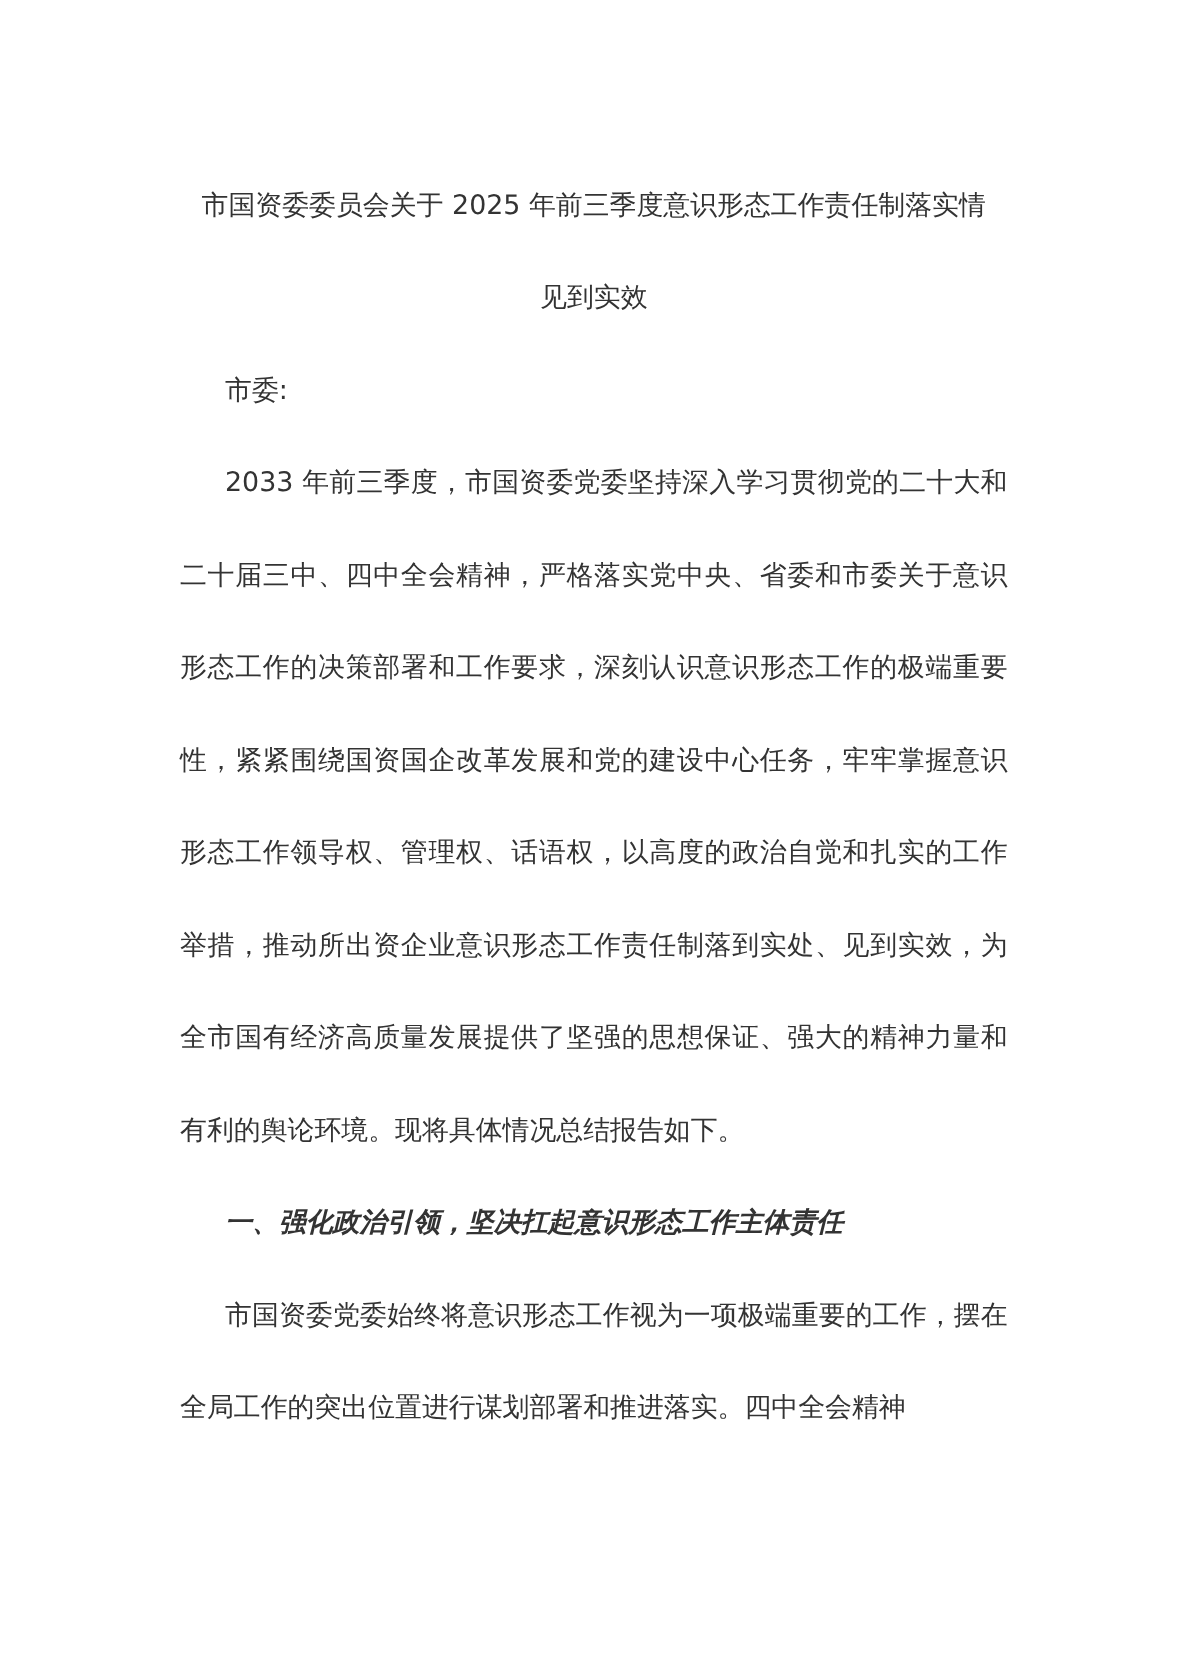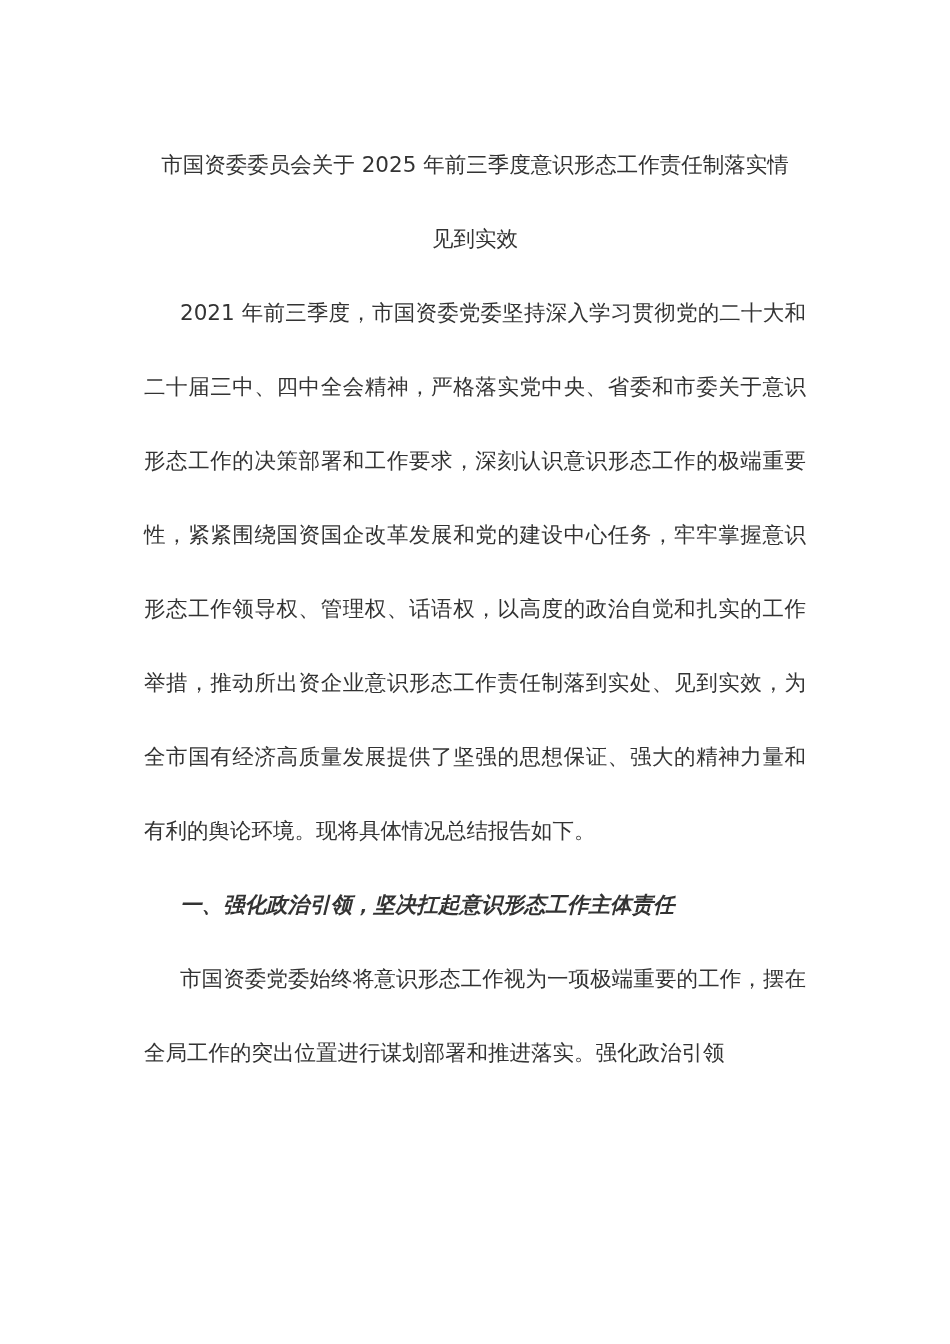--- a/index.html
+++ b/index.html
@@ -58,17 +58,18 @@
   </style>
 </head>
 <body>
 
 <div class="page">
   <div class="content">
     <h1 class="title">
       <span>市国资委委员会关于 2025 年前三季度意识形态工作责任制落实情</span><br>
       <span>见到实效</span>
     </h1>
-    <p class="para indent">2021 年前三季度，市国资委党委坚持深入学习贯彻党的二十大和二十届三中、四中全会精神，严格落实党中央、省委和市委关于意识形态工作的决策部署和工作要求，深刻认识意识形态工作的极端重要性，紧紧围绕国资国企改革发展和党的建设中心任务，牢牢掌握意识形态工作领导权、管理权、话语权，以高度的政治自觉和扎实的工作举措，推动所出资企业意识形态工作责任制落到实处、见到实效，为全市国有经济高质量发展提供了坚强的思想保证、强大的精神力量和有利的舆论环境。现将具体情况总结报告如下。</p>
+    <p class="para indent salutation">市委:</p>
+    <p class="para indent">2033 年前三季度，市国资委党委坚持深入学习贯彻党的二十大和二十届三中、四中全会精神，严格落实党中央、省委和市委关于意识形态工作的决策部署和工作要求，深刻认识意识形态工作的极端重要性，紧紧围绕国资国企改革发展和党的建设中心任务，牢牢掌握意识形态工作领导权、管理权、话语权，以高度的政治自觉和扎实的工作举措，推动所出资企业意识形态工作责任制落到实处、见到实效，为全市国有经济高质量发展提供了坚强的思想保证、强大的精神力量和有利的舆论环境。现将具体情况总结报告如下。</p>
     <p class="para indent heading">一、强化政治引领，坚决扛起意识形态工作主体责任</p>
-    <p class="para indent">市国资委党委始终将意识形态工作视为一项极端重要的工作，摆在全局工作的突出位置进行谋划部署和推进落实。强化政治引领</p>
+    <p class="para indent">市国资委党委始终将意识形态工作视为一项极端重要的工作，摆在全局工作的突出位置进行谋划部署和推进落实。四中全会精神</p>
   </div>
 </div>
 
 </body></html>

